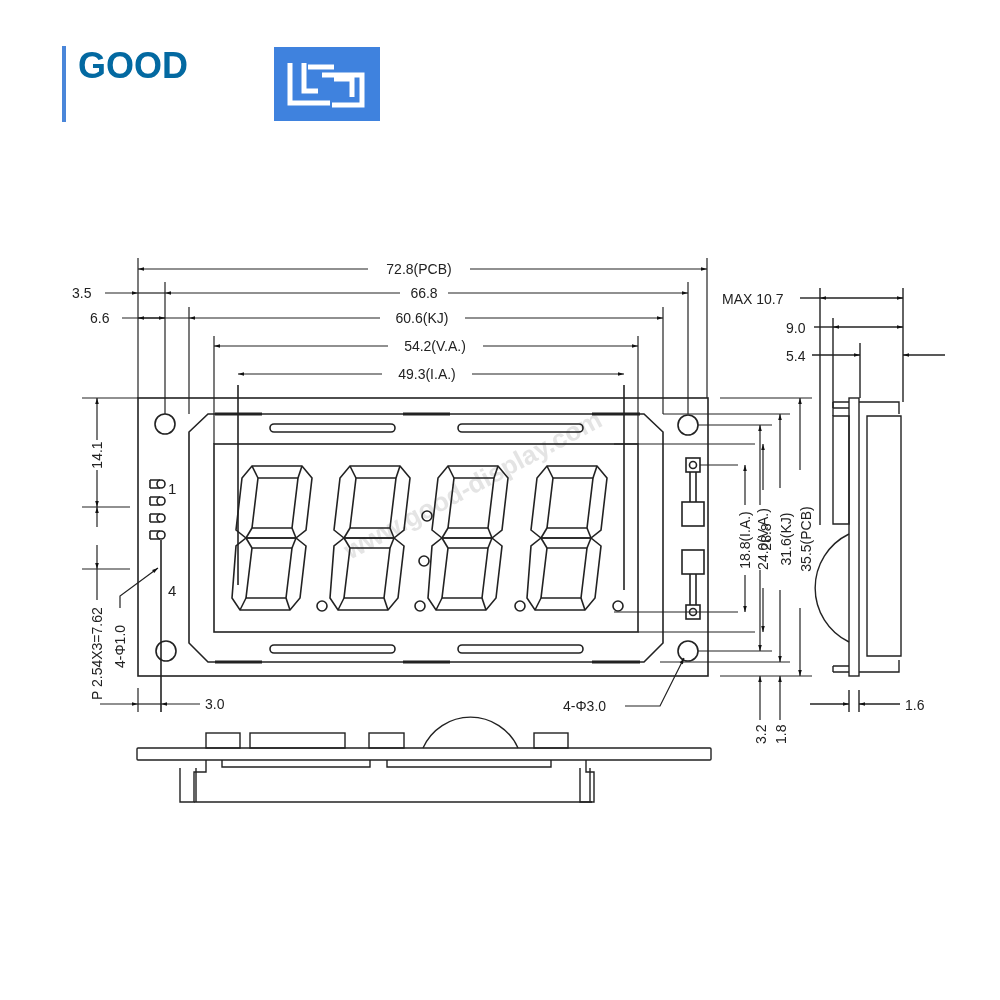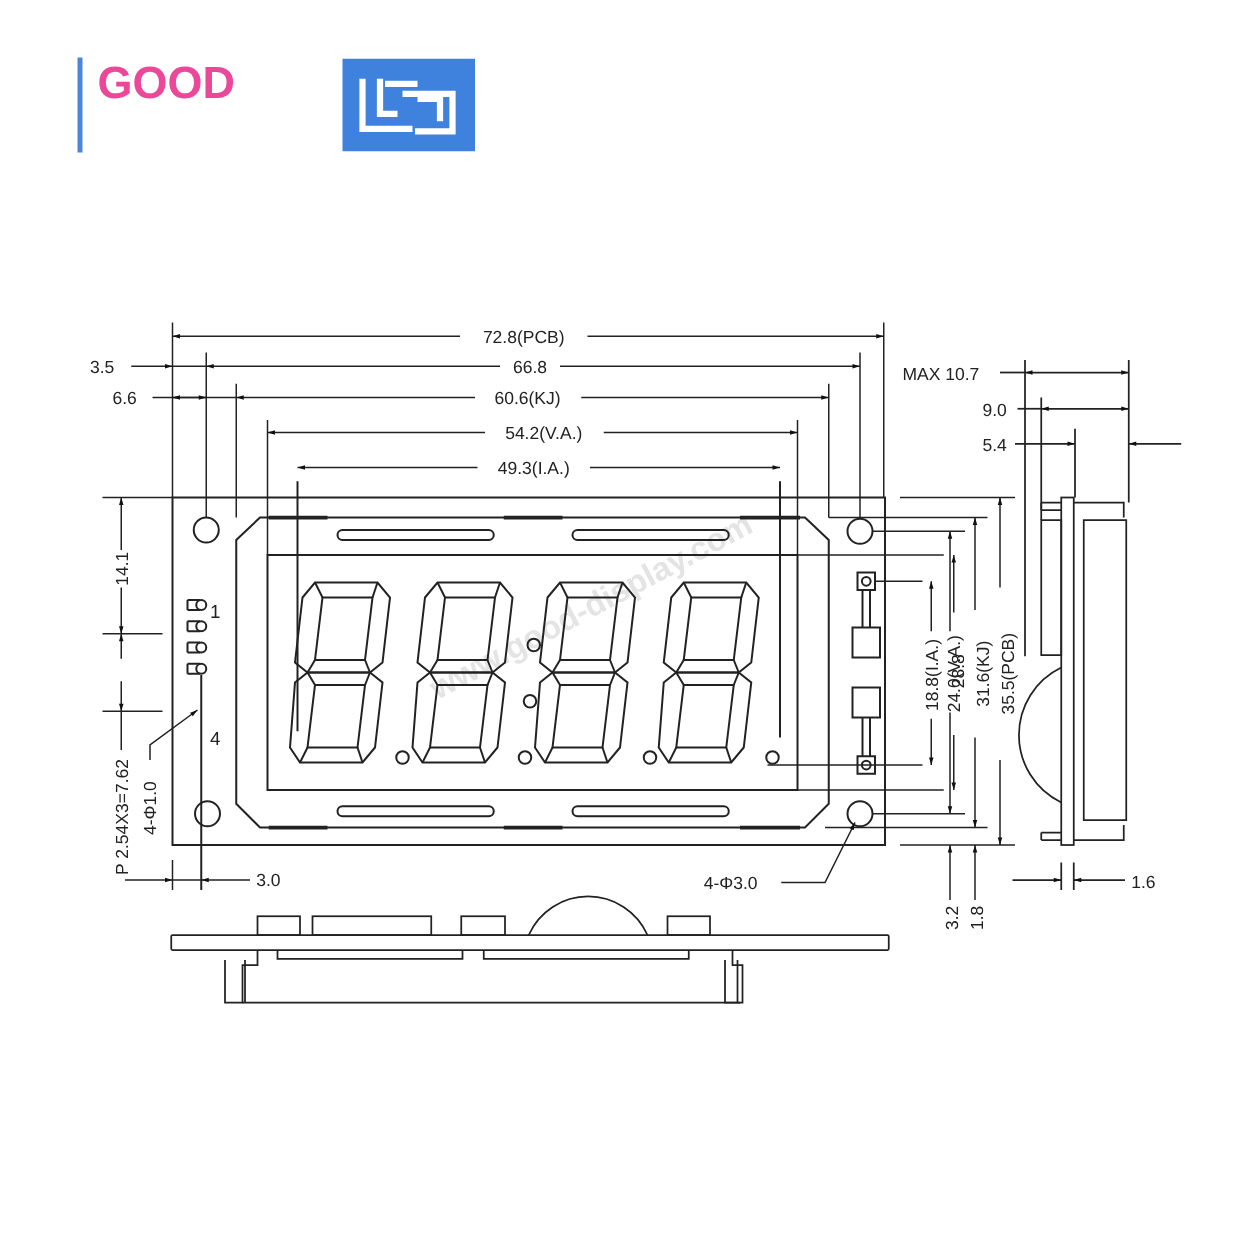--- a/index.html
+++ b/index.html
@@ -1,19 +1,19 @@
 <!DOCTYPE html>
 <html><head>
 <meta charset="utf-8">
 <style>
   html, body { margin:0; padding:0; background:#ffffff; }
   body { width:1000px; height:1000px; position:relative; overflow:hidden; font-family:"Liberation Sans", sans-serif; }
   .logo { position:absolute; left:62px; top:46px; height:76px; }
   .logo-bar { position:absolute; left:0; top:0; width:4px; height:76px; background:#4a86d9; }
-  .logo-text { position:absolute; left:16px; top:2px; color:#ec4899; font-weight:bold; font-size:36px; line-height:35px; letter-spacing:0px; white-space:nowrap; }
+  .logo-text { position:absolute; left:16px; top:2px; color:#0369a1; font-weight:bold; font-size:36px; line-height:35px; letter-spacing:0px; white-space:nowrap; }
   .logo-box { position:absolute; left:212px; top:1px; width:106px; height:74px; background:#3f82de; }
   svg.drawing { position:absolute; left:0; top:0; }
   .lbl { font-family:"Liberation Sans", sans-serif; font-size:14px; fill:#222; }
   .wm { font-family:"Liberation Sans", sans-serif; font-size:26px; fill:#e4e4e4; font-weight:bold; }
 </style>
 </head>
 <body>
 
 <div class="logo">
   <div class="logo-bar"></div>

